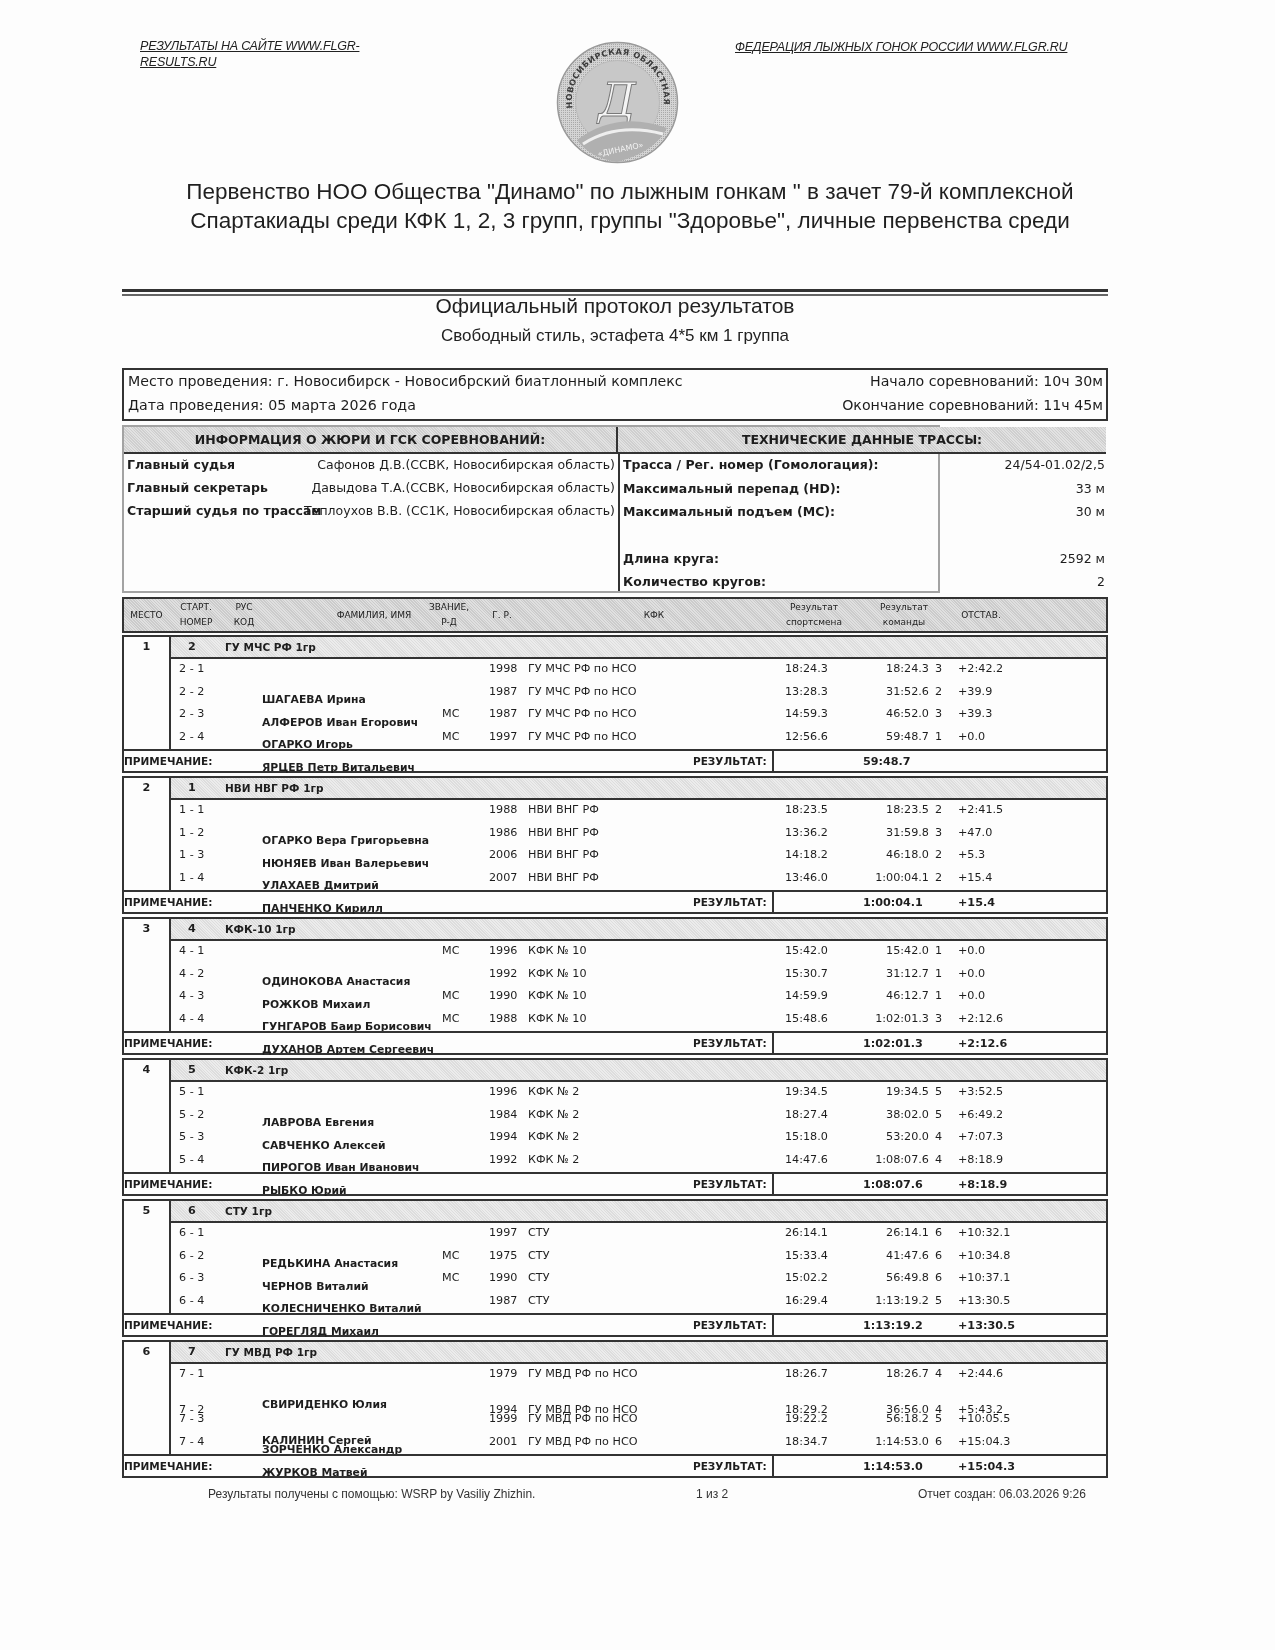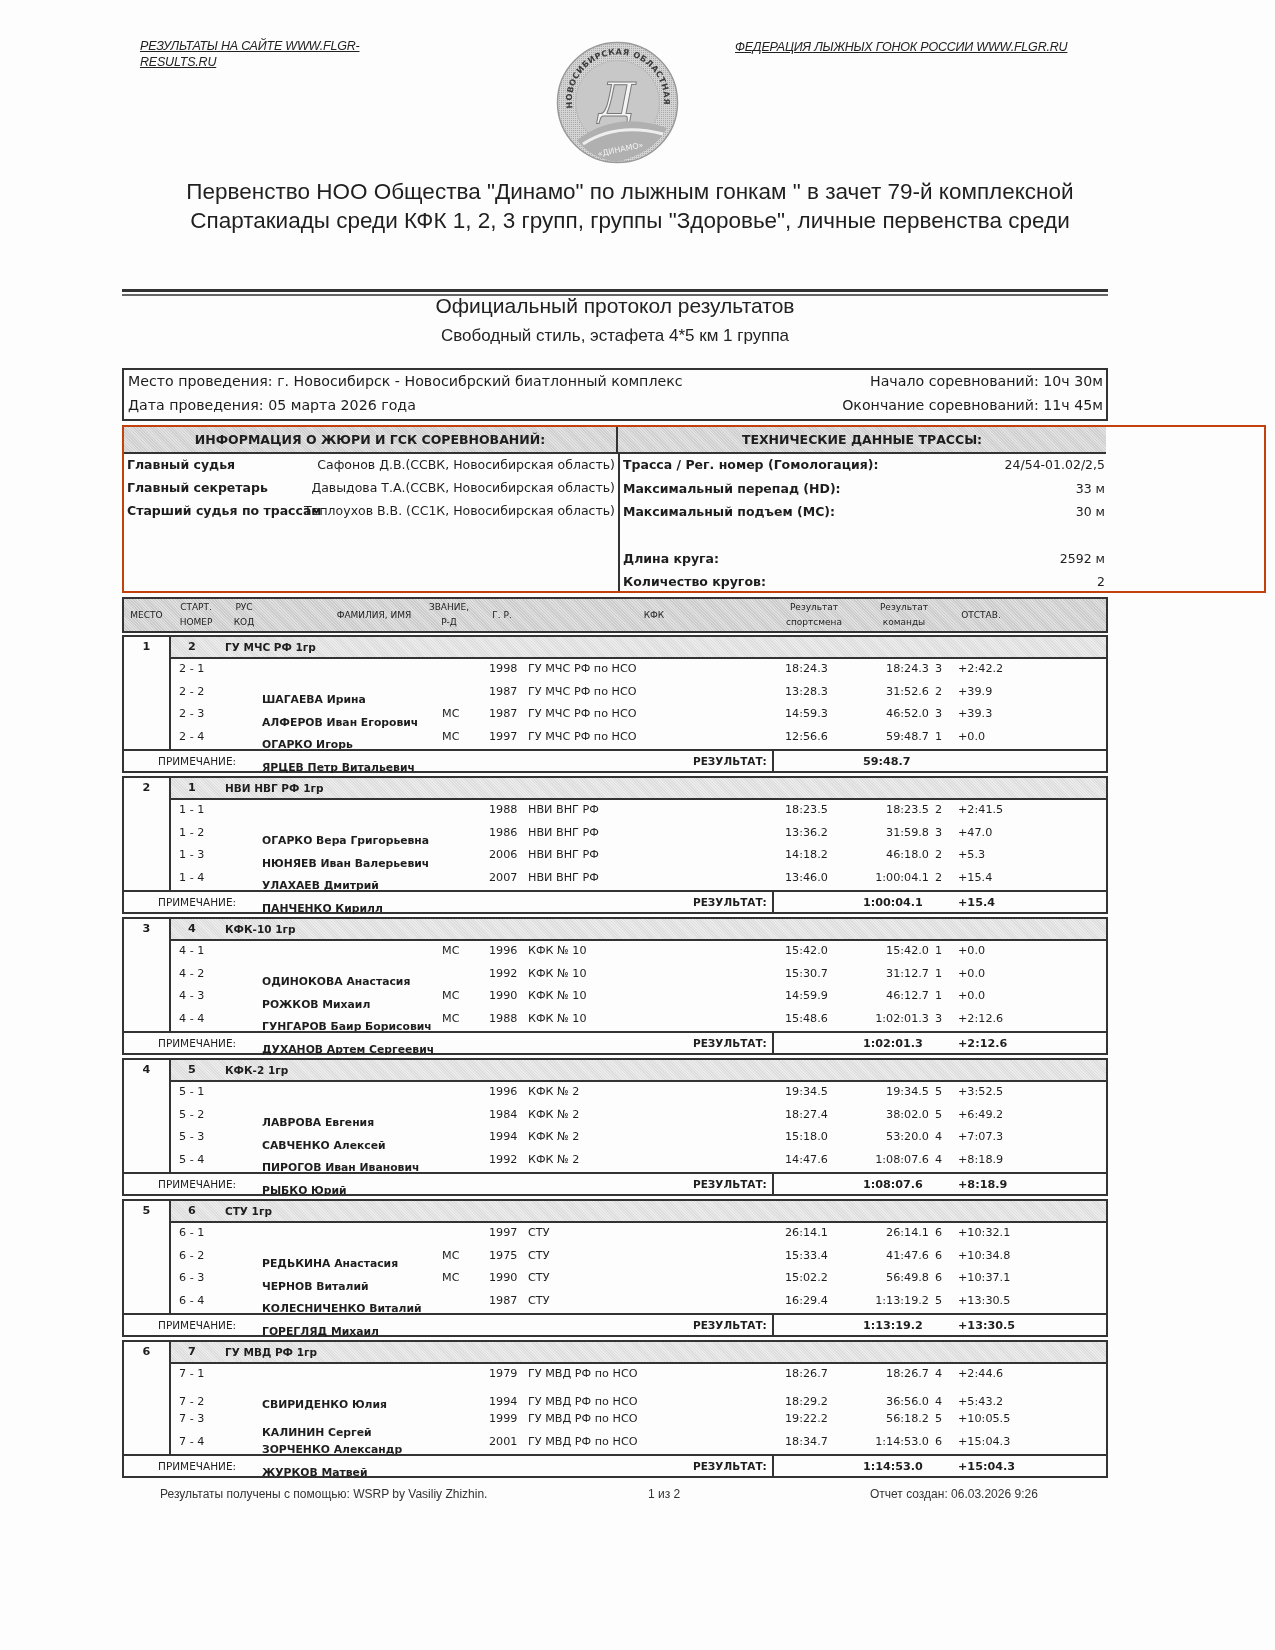--- a/index.html
+++ b/index.html
@@ -19,21 +19,21 @@
 
   .proto-title { position: absolute; left: 122px; width: 986px; top: 294px; text-align: center; font-size: 21px; color: #222; }
   .proto-sub { position: absolute; left: 122px; width: 986px; top: 326px; text-align: center; font-size: 17px; color: #222; }
 
   .info-box { position: absolute; left: 122px; top: 368px; width: 986px; height: 53px; border: 2px solid #333; font-family: "DejaVu Sans", sans-serif; font-size: 14.2px; }
   .info-box .l { position: absolute; left: 4px; }
   .info-box .r { position: absolute; right: 3px; }
   .info-box .row1 { top: 3px; }
   .info-box .row2 { top: 27px; }
 
-  .jt-box { position: absolute; left: 122px; top: 425px; width: 1144px; height: 168px; border: 2px solid #c2410c; font-family: "DejaVu Sans", sans-serif; font-size: 12.5px; }
+  .jt-box { position: absolute; left: 122px; top: 425px; width: 818px; height: 168px; border: 2px solid #a3a3a3; font-family: "DejaVu Sans", sans-serif; font-size: 12.5px; }
   .jt-head { position: absolute; top: 0; height: 27px; background: repeating-linear-gradient(45deg, #cfcfcf 0 1px, #e2e2e2 1px 2px); border-bottom: 2px solid #333; font-weight: bold; text-align: center; line-height: 26px; font-size: 12.5px; }
   .jt-head.left { left: 0; width: 494px; border-right: 2px solid #333; }
   .jt-head.right { left: 494px; width: 488px; }
   .jt-divider { position: absolute; left: 494px; top: 27px; width: 2px; bottom: 0; background: #333; }
   .jury-row { position: absolute; left: 3px; width: 488px; height: 22px; line-height: 22px; }
   .jury-row .role { position: absolute; left: 0; font-weight: bold; }
   .jury-row .person { position: absolute; right: 0; white-space: nowrap; }
   .tech-row { position: absolute; left: 499px; width: 482px; height: 22px; line-height: 22px; }
   .tech-row .lab { position: absolute; left: 0; font-weight: bold; }
   .tech-row .val { position: absolute; right: 0; }
@@ -52,27 +52,27 @@
   .ath .leg { left: 55px; }
   .ath .nm { left: 138px; font-weight: bold; font-size: 10.8px; margin-top: 31px; }
   .ath .rk { left: 318px; }
   .ath .yr { left: 365px; }
   .ath .club { left: 404px; }
   .ath .t1 { left: 661px; }
   .ath .t2 { left: 745px; width: 60px; text-align: right; }
   .ath .lp { left: 811px; }
   .ath .gap { left: 834px; }
   .team .foot { position: absolute; left: -2px; right: -2px; bottom: -2px; height: 24px; border-top: 2px solid #333; }
-  .foot .note { position: absolute; left: 2px; top: 0; line-height: 21px; font-weight: normal; font-size: 10.5px; padding-left: 34px; }
+  .foot .note { position: absolute; left: 2px; top: 0; line-height: 21px; font-weight: bold; font-size: 10.5px; }
   .foot .reslab { position: absolute; left: 571px; top: 0; line-height: 21px; font-weight: bold; font-size: 10.5px; }
   .foot .resbox { position: absolute; left: 650px; top: 0; width: 1.5px; height: 22px; background: #333; }
   .foot .tot { position: absolute; left: 741px; top: 0; line-height: 21px; font-weight: bold; }
   .foot .totgap { position: absolute; left: 836px; top: 0; line-height: 21px; font-weight: bold; }
 
-  .footer { position: absolute; top: 1487px; font-size: 12px; color: #333; }
+  .footer { position: absolute; top: 1487px; font-size: 12px; color: #333; margin-left: 48px; }
   #f-left { left: 160px; }
   #f-mid { left: 648px; }
   #f-right { left: 870px; }
 </style>
 </head>
 <body>
 
 <div id="hl-left" class="hdr-link">
   <div>РЕЗУЛЬТАТЫ НА САЙТЕ WWW.FLGR-</div>
   <div>RESULTS.RU</div>
@@ -481,21 +481,21 @@
     <span class="leg">7 - 1</span>
     <span class="nm">СВИРИДЕНКО  Юлия</span>
     <span class="rk"></span>
     <span class="yr">1979</span>
     <span class="club">ГУ МВД РФ по НСО</span>
     <span class="t1">18:26.7</span>
     <span class="t2">18:26.7</span>
     <span class="lp">4</span>
     <span class="gap">+2:44.6</span>
   </div>
-  <div class="ath" style="top:49px">
+  <div class="ath" style="top:57px">
     <span class="leg">7 - 2</span>
     <span class="nm">КАЛИНИН  Сергей</span>
     <span class="rk"></span>
     <span class="yr">1994</span>
     <span class="club">ГУ МВД РФ по НСО</span>
     <span class="t1">18:29.2</span>
     <span class="t2">36:56.0</span>
     <span class="lp">4</span>
     <span class="gap">+5:43.2</span>
   </div>

